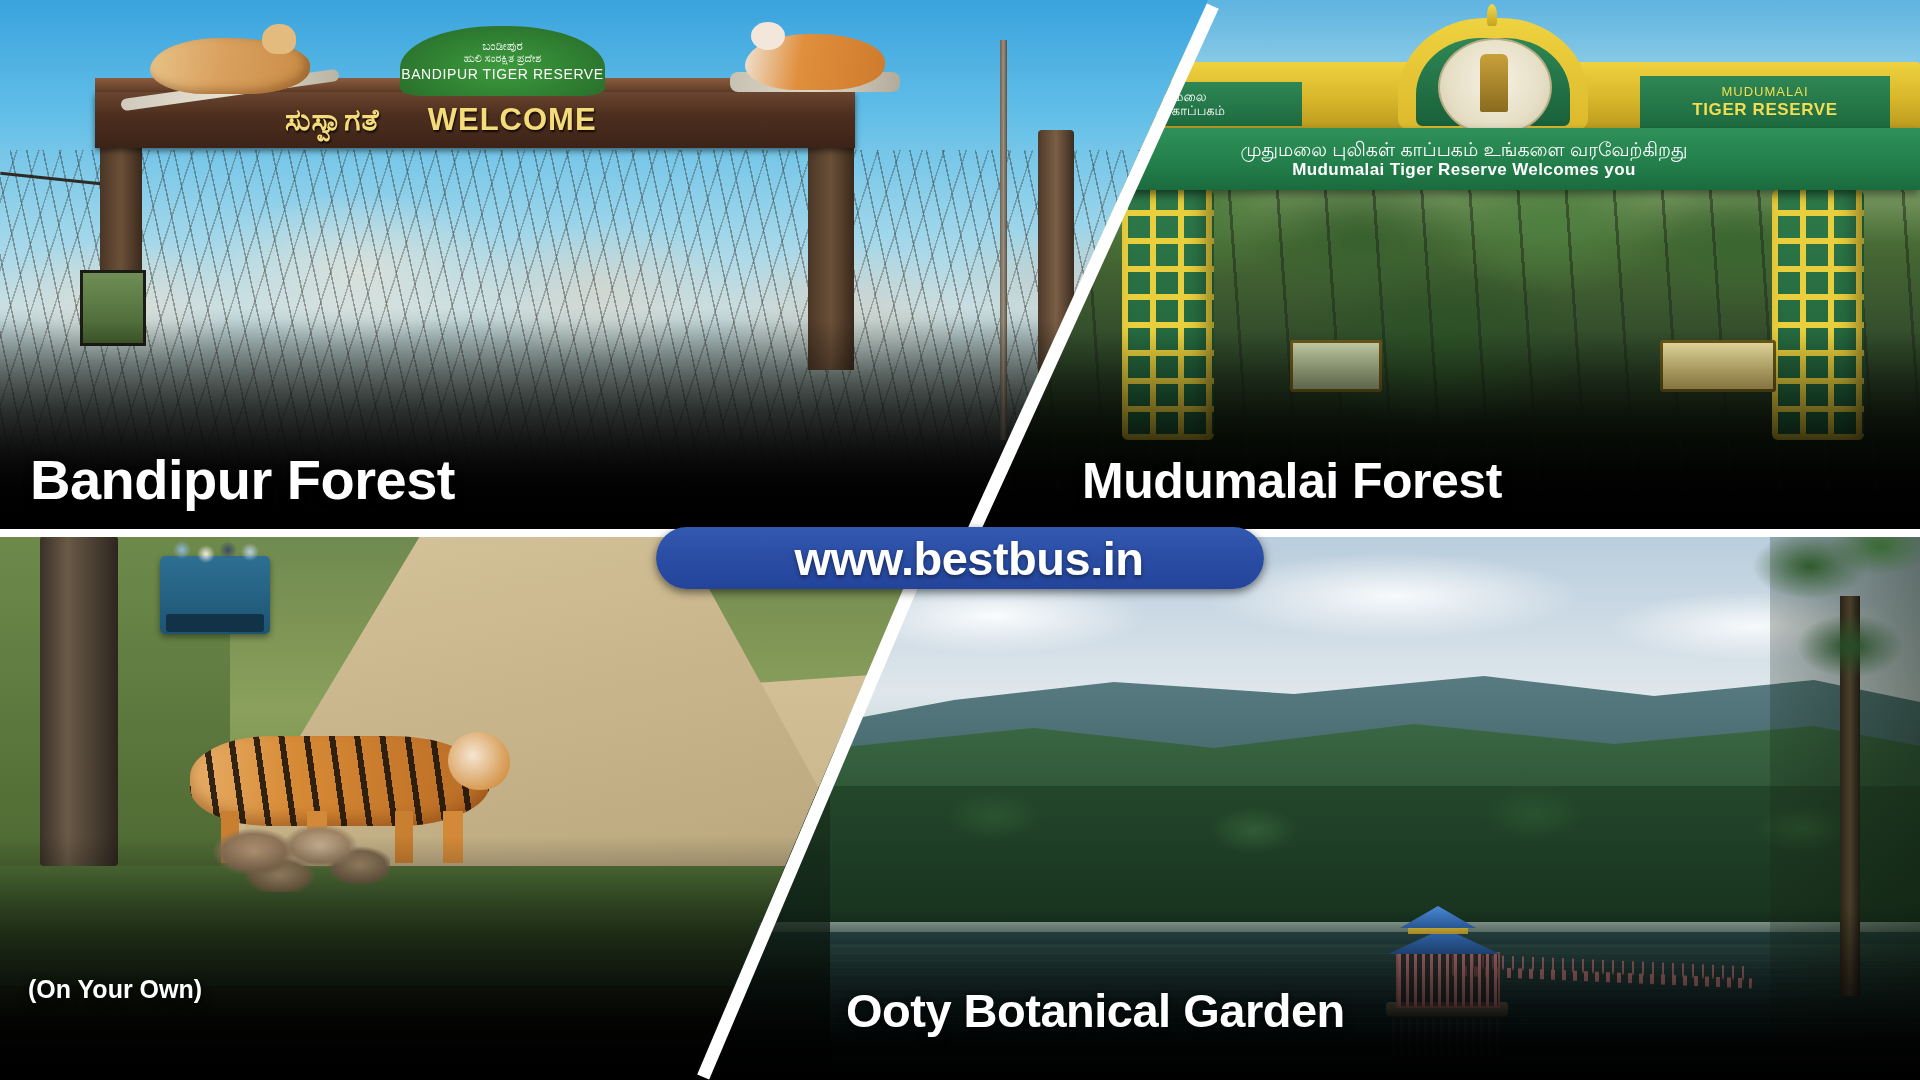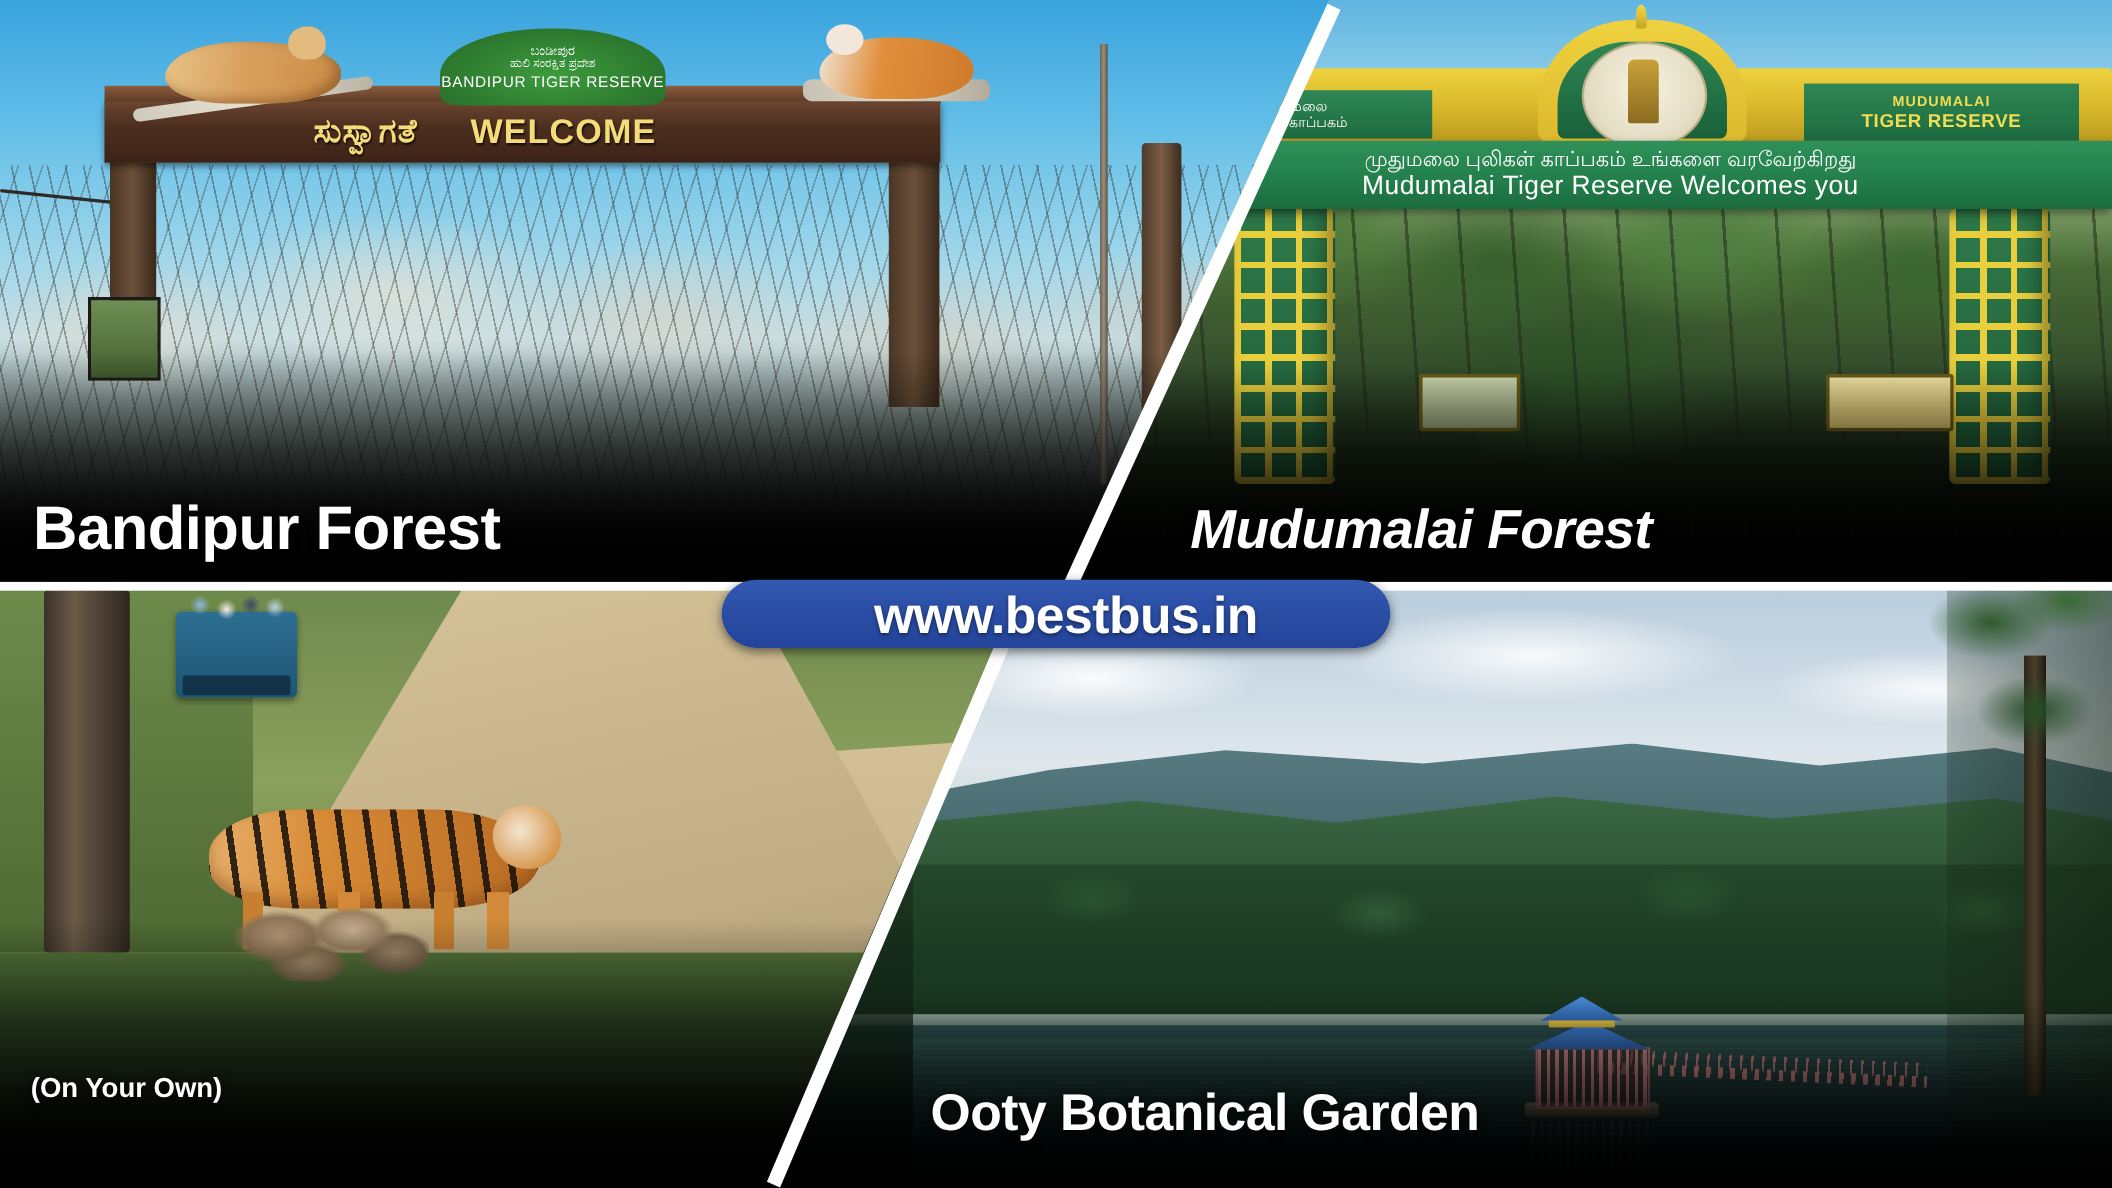--- a/index.html
+++ b/index.html
@@ -104,40 +104,40 @@
     background-image:repeating-linear-gradient(86deg, rgba(30,38,26,.5) 0 3px, transparent 3px 48px);}
   .mu-bar-yellow{position:absolute;left:1020px;top:62px;width:900px;height:68px;
     background:linear-gradient(180deg,#efd23f 0%,#d8b62a 55%,#b9991f 100%);border-radius:4px;}
   .mu-panel-l{position:absolute;left:1052px;top:82px;width:250px;height:44px;
     background:linear-gradient(180deg,#2e8754,#1d6a3f);
     display:flex;flex-direction:column;align-items:center;justify-content:center;color:#fff;line-height:1.1;}
   .mu-panel-l span{font-size:13px;}
   .mu-panel-r{position:absolute;left:1640px;top:76px;width:250px;height:52px;
     background:linear-gradient(180deg,#2e8754,#1d6a3f);
     display:flex;flex-direction:column;align-items:center;justify-content:center;line-height:1.12;}
-  .mu-panel-r .t1{color:#f3dd52;font-size:13px;font-weight:700;letter-spacing:1px;}
+  .mu-panel-r .t1{color:#f3dd52;font-size:13px;font-weight:400;letter-spacing:1px;}
   .mu-panel-r .t2{color:#f3dd52;font-size:17px;font-weight:700;letter-spacing:.6px;}
   .mu-crest{position:absolute;left:1398px;top:18px;width:190px;height:112px;
     background:linear-gradient(180deg,#efd23f 0%,#dcb92c 100%);
     border-radius:46% 46% 6% 6%/70% 70% 10% 10%;}
   .mu-crest-inner{position:absolute;left:1416px;top:38px;width:154px;height:88px;
     background:linear-gradient(180deg,#2e8754,#19603a);border-radius:42% 42% 4% 4%/64% 64% 8% 8%;}
   .mu-emblem{position:absolute;left:1438px;top:38px;width:110px;height:94px;border-radius:50%;
     background:radial-gradient(circle at 50% 42%,#f6f2e2 0%,#e6dfc6 60%,#cfc6a5 100%);
     border:2px solid #b8ad86;}
   .mu-emblem::after{content:"";position:absolute;left:40px;top:14px;width:28px;height:58px;
     background:linear-gradient(180deg,#c9a13a,#8a6b1f);border-radius:6px 6px 2px 2px;}
   .mu-finial{position:absolute;left:1487px;top:4px;width:10px;height:22px;
     background:linear-gradient(180deg,#f2d84c,#c4a522);border-radius:50% 50% 20% 20%;}
   .mu-green-band{position:absolute;left:1008px;top:128px;width:912px;height:62px;
     background:linear-gradient(180deg,#2f9159 0%,#23804c 55%,#1a6b3e 100%);
     display:flex;flex-direction:column;align-items:center;justify-content:center;
     color:#fff;line-height:1.12;box-shadow:0 4px 8px rgba(0,0,0,.45);}
   .mu-green-band .tamil{font-size:19px;}
-  .mu-green-band .eng{font-size:24px;font-weight:400;letter-spacing:.4px;}
+  .mu-green-band .eng{font-size:17px;font-weight:700;letter-spacing:.4px;}
   .mu-pillar{position:absolute;top:190px;width:92px;height:250px;
     background:
       repeating-linear-gradient(0deg,#e9cf3d 0 6px, transparent 6px 28px),
       repeating-linear-gradient(90deg,#e9cf3d 0 6px, transparent 6px 28px),
       linear-gradient(180deg,#2e7a4a,#1f5d37);
     border-radius:6px;box-shadow:inset -10px 0 18px rgba(0,0,0,.35);}
   .mu-pillar.l{left:1122px;}
   .mu-pillar.r{left:1772px;}
   .mu-signboard{position:absolute;top:340px;height:46px;border:3px solid #6b5a18;border-radius:3px;}
   .mu-signboard.a{left:1660px;width:110px;background:linear-gradient(180deg,#f3e6a6,#d9c06a);}
@@ -273,21 +273,21 @@
       radial-gradient(ellipse 74px 44px at 110px 130px,#274d26,transparent 72%);}
   .ot-tree-l{position:absolute;left:700px;top:250px;width:130px;height:294px;
     background:linear-gradient(180deg, rgba(24,46,28,.55), rgba(8,18,12,.95));}
   .ot-dark{position:absolute;left:694px;top:370px;width:1226px;height:174px;
     background:linear-gradient(180deg,rgba(0,0,0,0) 0%,rgba(0,0,0,.5) 42%,rgba(0,0,0,.92) 80%,#000 100%);}
 
   
   .caption{position:absolute;color:#fff;font-weight:700;letter-spacing:-.5px;
     text-shadow:0 2px 10px rgba(0,0,0,.9);white-space:nowrap;}
   .cap-bandipur{left:30px;top:447px;font-size:56px;}
-  .cap-mudumalai{left:1082px;top:452px;font-size:50px;font-style:italic;}
+  .cap-mudumalai{left:1082px;top:452px;font-size:50px;}
   .cap-safari{left:28px;top:975px;font-size:52px;display:flex;align-items:baseline;gap:14px;}
   .cap-safari .sub{font-size:25px;font-weight:700;letter-spacing:0;}
   .cap-ooty{left:846px;top:983px;font-size:47px;}
 
   
   .badge{position:absolute;left:656px;top:527px;width:608px;height:62px;
     background:linear-gradient(180deg,#3359b0 0%,#2a4da4 50%,#23449a 100%);
     border-radius:34px;display:flex;align-items:center;justify-content:center;
     box-shadow:0 3px 10px rgba(0,0,0,.55);z-index:40;}
   .badge span{color:#fff;font-size:47px;font-weight:700;letter-spacing:-.5px;

